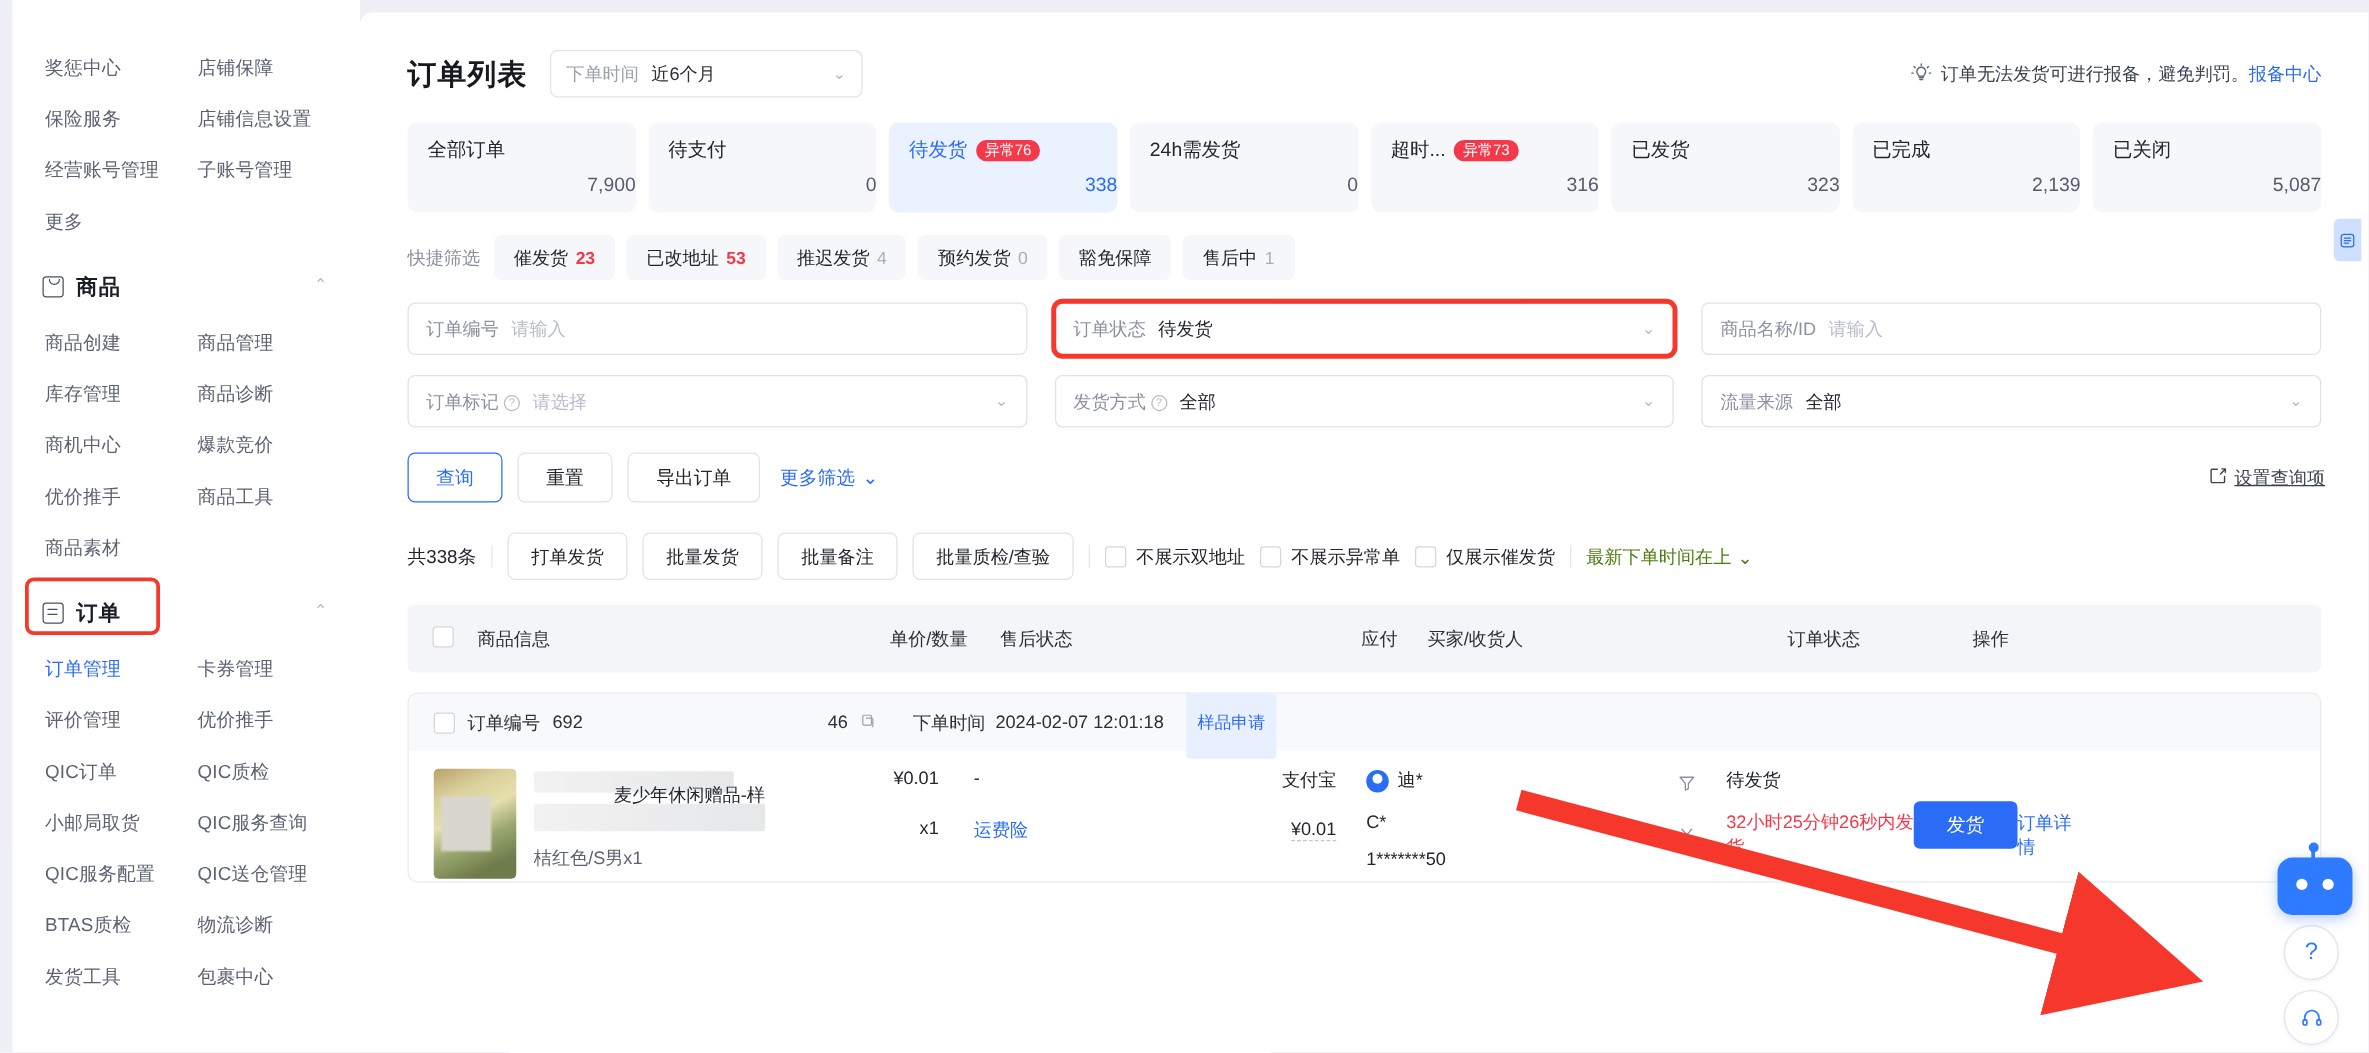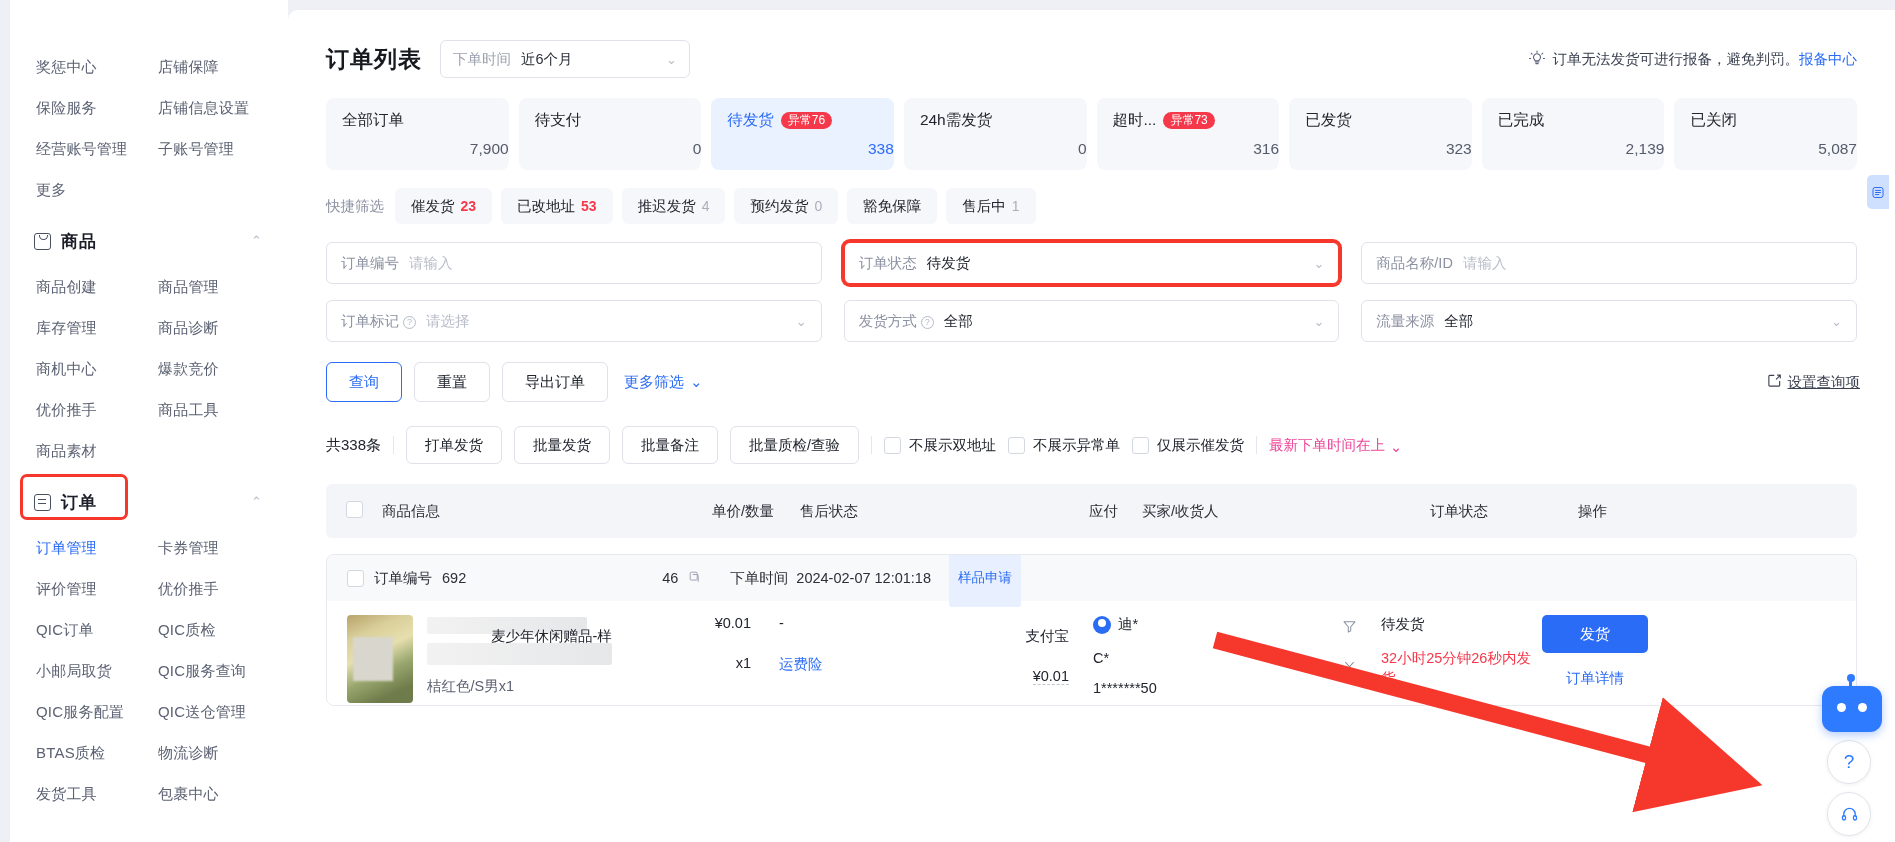--- a/index.html
+++ b/index.html
@@ -17,21 +17,21 @@
   .sidebar {
     width: 288px; height: 842px;
     background: #ffffff;
     border-radius: 0 0 0 0;
     position: relative;
     overflow: hidden;
     flex: 0 0 288px;
     padding: 0 0 0 0;
   }
   .sidebar-strip { position:absolute; left:0; top:0; width:10px; height:842px; background:#eef0f5; }
-  .sidebar-inner { position:absolute; left:10px; top:16px; width:278px; height:678px; background:#fff; border-radius:10px 0 0 0; padding-top:14px; }
+  .sidebar-inner { position:absolute; left:10px; top:4px; width:278px; height:678px; background:#fff; border-radius:10px 0 0 0; padding-top:14px; }
   .nav-grid { display:grid; grid-template-columns: 122px 150px; row-gap: 0px; padding-left: 26px; }
   .nav-item {
     font-size: 15px; color:#5c6273; line-height: 41px; height:41px;
     white-space: nowrap; cursor: pointer; letter-spacing: .2px;
   }
   .nav-item.active-link { color:#2b6cf6; }
   .nav-section {
     display:flex; align-items:center; padding-left: 24px; padding-right: 26px;
     height: 50px; margin-top: 6px;
   }
@@ -148,21 +148,21 @@
   .vsep { width:1px; height:18px; background:#e4e7ee; }
   .obtn {
     height:38px; border:1px solid #dfe2e9; border-radius:6px; background:#fff;
     display:flex; align-items:center; padding:0 18px; font-size:14.5px; color:#22252e; cursor:pointer;
   }
   .cbx { display:flex; align-items:center; gap:8px; font-size:14.5px; color:#22252e; cursor:pointer; }
   .box {
     width:17px; height:17px; border:1px solid #d3d7e0; border-radius:3px; background:#fff;
     display:inline-block;
   }
-  .sorter { font-size:14.5px; color:#ec4899; display:flex; align-items:flex-end; gap:5px; cursor:pointer; }
+  .sorter { font-size:14.5px; color:#4d7c0f; display:flex; align-items:flex-end; gap:5px; cursor:pointer; }
 
   
   .tbl { padding: 20px 38px 0 38px; }
   .thead {
     height: 54px; background:#f4f5f8; border-radius:6px; display:flex; align-items:center;
     padding: 0 20px; font-size:14.5px; color:#2c2f38;
   }
   .th { white-space:nowrap; }
   .c-check { width: 36px; }
   .c-goods { width: 330px; }
@@ -198,32 +198,32 @@
     height: 17px; background: linear-gradient(90deg,#f2f2f2,#e6e7e9); border-radius:2px;
   }
   .g1 { width: 160px; position:absolute; left:14px; top:2px; }
   .g2 { width: 185px; position:absolute; left:14px; top:28px; height:22px !important; }
   .g-title { position:absolute; left:78px; top:12px; font-size:14.5px; color:#22252e; white-space:nowrap; }
   .g-spec { position:absolute; left:14px; top:62px; font-size:14.5px; color:#5c6273; white-space:nowrap; }
   .cprice { width: 88px; text-align:right; font-size:14.5px; color:#22252e; padding-top:0px; }
   .cprice .q { margin-top: 24px; color:#22252e; }
   .cafter { width: 198px; padding-left: 28px; font-size:14.5px; color:#22252e; }
   .cafter .ins { margin-top:24px; color:#2b6cf6; cursor:pointer; }
-  .cpay { width: 120px; text-align:right; font-size:14.5px; color:#22252e;margin-top:12px; }
+  .cpay { width: 120px; text-align:right; font-size:14.5px; color:#22252e; }
   .cpay .amt { margin-top: 22px; border-bottom:1px dashed #c3c7d1; display:inline-block; }
   .cbuyer { width: 248px; padding-left: 24px; font-size:14.5px; color:#22252e; }
   .cbuyer .l1 { display:flex; align-items:center; gap:7px; }
   .ava { width:18px; height:18px; border-radius:50%; background:#2b6cf6; display:inline-block; position:relative; }
   .ava::after { content:""; position:absolute; left:5px; top:3.5px; width:8px; height:8px; border-radius:50%; background:#fff; }
   .cbuyer .l2 { margin-top: 16px; }
   .cbuyer .l3 { margin-top: 14px; }
   .cicons { width: 64px; display:flex; flex-direction:column; gap: 22px; align-items:center; padding-top:4px; color:#8b91a1; }
   .cstatus { width: 150px; font-size:14.5px; color:#22252e; }
   .cstatus .warn { margin-top: 14px; color:#f5384a; line-height: 20px; }
-  .cops { width: 128px; padding-top: 0px; display:flex; flex-direction:column; align-items:center; }
+  .cops { width: 128px; padding-top: 0px; display:flex; align-items:center; }
   .send-btn {
     width: 106px; height: 38px; background:#2b6cf6; color:#fff; border-radius:5px;
     display:flex; align-items:center; justify-content:center; font-size:15px; cursor:pointer;
   }
   .detail-link { margin-top: 16px; font-size:14.5px; color:#2b6cf6; cursor:pointer; }
   .tab-right {
     position:absolute; right: 6px; top: 165px; width: 22px; height: 34px;
     background:#cfe0ff; border-radius:5px 0 0 5px; display:flex; align-items:center; justify-content:center;
     color:#2b6cf6; font-size: 13px; cursor:pointer;
   }

